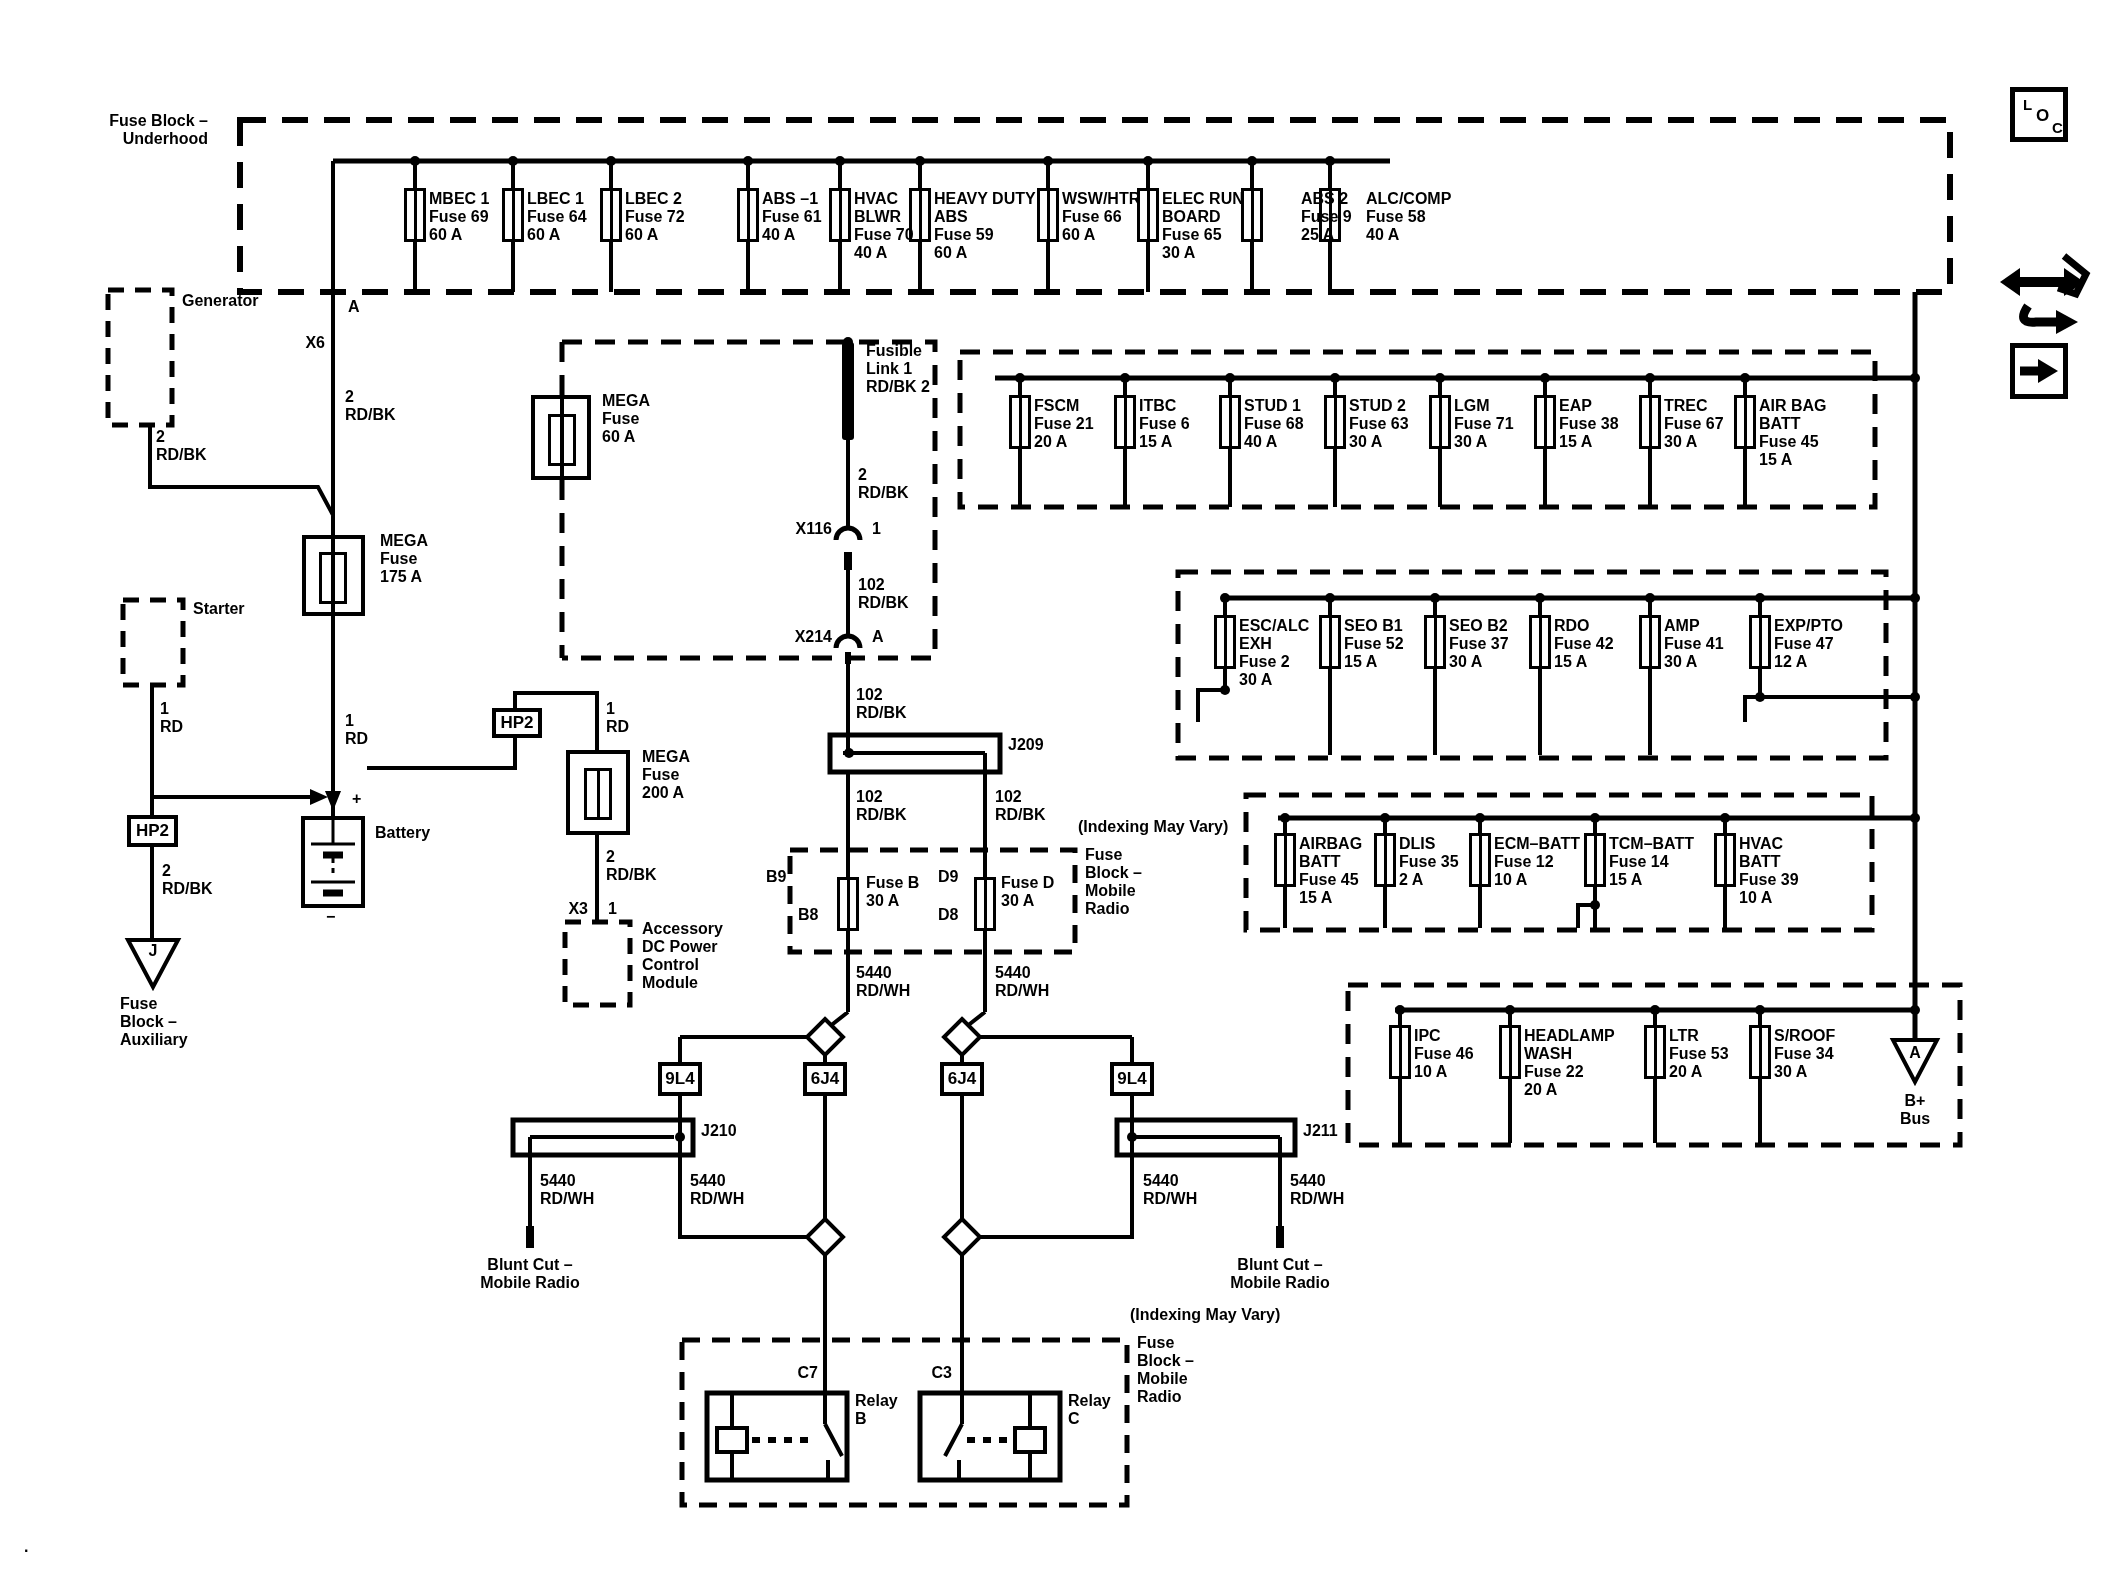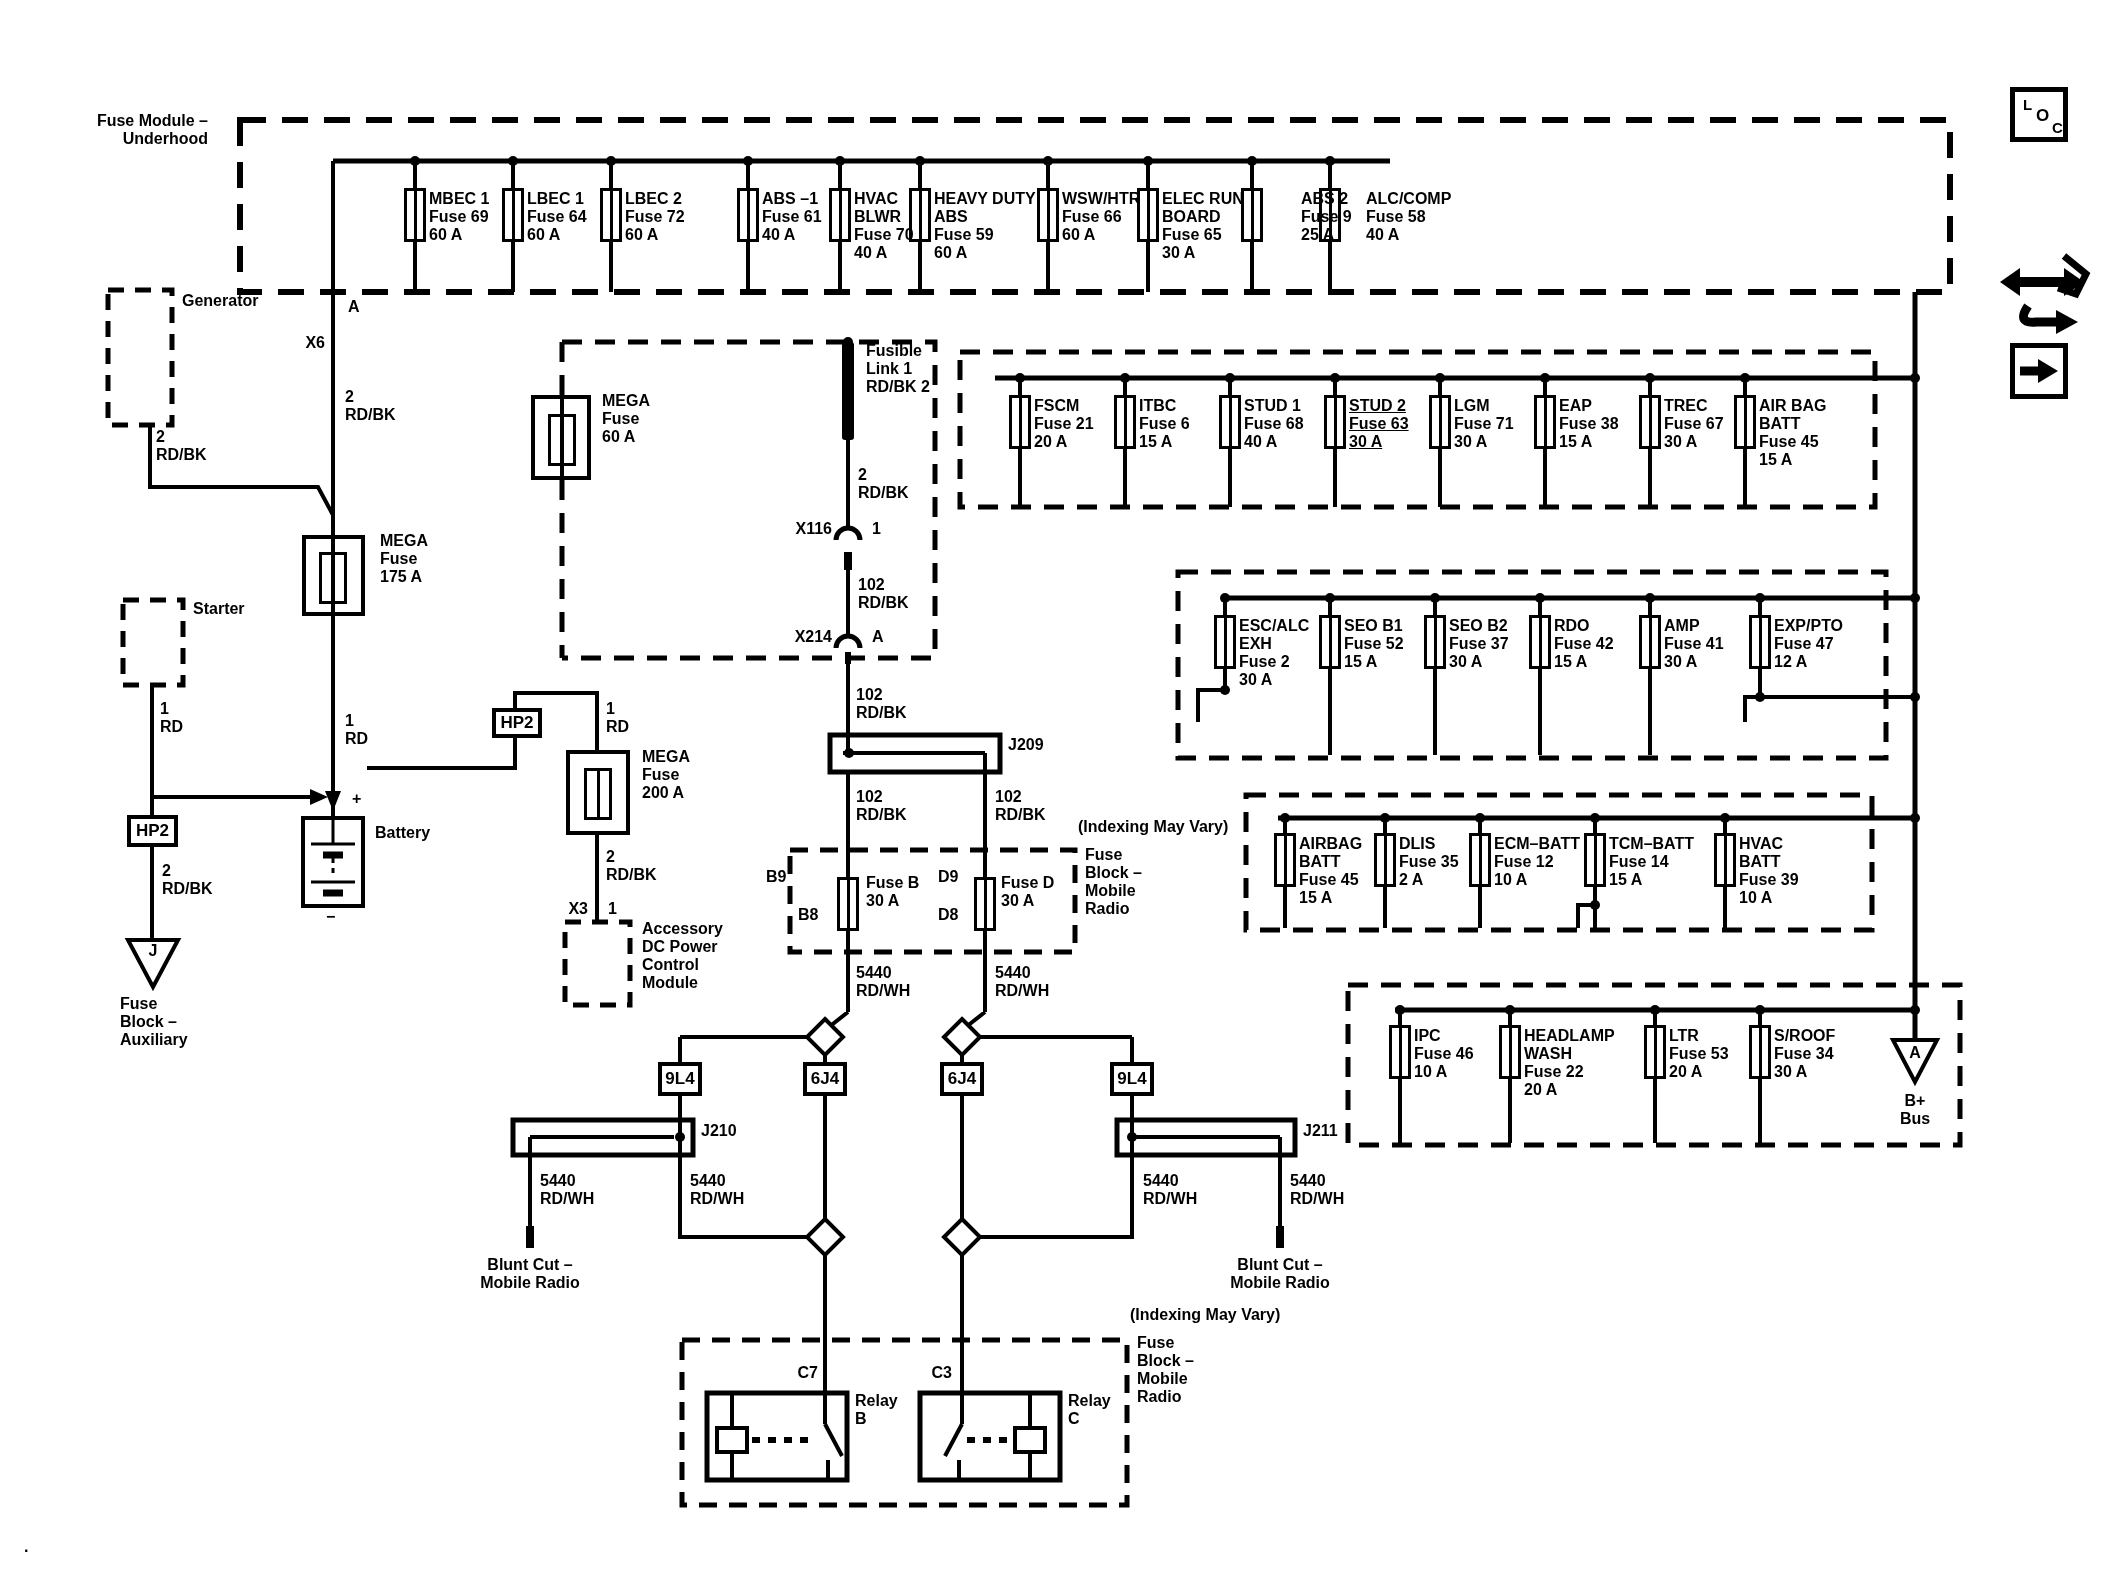--- a/index.html
+++ b/index.html
@@ -175,21 +175,21 @@
   <span class="txt" style="left:21px;top:15px;font-size:17px;">O</span>
   <span class="txt" style="left:37px;top:27px;font-size:15px;">C</span>
 </div>
 <div class="iconbox" style="left:2010px;top:343px;width:58px;height:56px;display:flex;align-items:center;justify-content:center;">
   <svg width="38" height="26" viewBox="0 0 38 26">
     <path d="M0,13H20" stroke="#000" stroke-width="9"></path>
         <polygon points="18,1 38,13 18,25" fill="#000"></polygon>
   </svg>
 </div>
 
-<div class="txt tr" style="left:78px;top:112px;width:130px;">Fuse Module –
+<div class="txt tr" style="left:78px;top:112px;width:130px;">Fuse Block –
 Underhood</div>
 <div class="txt tr" style="left:275px;top:298px;width:50px;margin-top:36px;">X6</div>
 <div class="txt" style="left:348px;top:298px;">A</div>
 <div class="txt" style="left:182px;top:292px;">Generator</div>
 <div class="txt" style="left:156px;top:428px;">2
 RD/BK</div>
 <div class="txt" style="left:345px;top:388px;">2
 RD/BK</div>
 <div class="txt" style="left:380px;top:532px;">MEGA
 Fuse
@@ -361,21 +361,21 @@
 20 A</div>
 <div class="fsym" style="left:1114px;top:395px;"></div>
 <div class="txt" style="left:1139px;top:397px;">ITBC
 Fuse 6
 15 A</div>
 <div class="fsym" style="left:1219px;top:395px;"></div>
 <div class="txt" style="left:1244px;top:397px;">STUD 1
 Fuse 68
 40 A</div>
 <div class="fsym" style="left:1324px;top:395px;"></div>
-<div class="txt" style="left:1349px;top:397px;text-decoration:underline;">STUD 2
+<div class="txt" style="left:1349px;top:397px;">STUD 2
 Fuse 63
 30 A</div>
 <div class="fsym" style="left:1429px;top:395px;"></div>
 <div class="txt" style="left:1454px;top:397px;">LGM
 Fuse 71
 30 A</div>
 <div class="fsym" style="left:1534px;top:395px;"></div>
 <div class="txt" style="left:1559px;top:397px;">EAP
 Fuse 38
 15 A</div>

